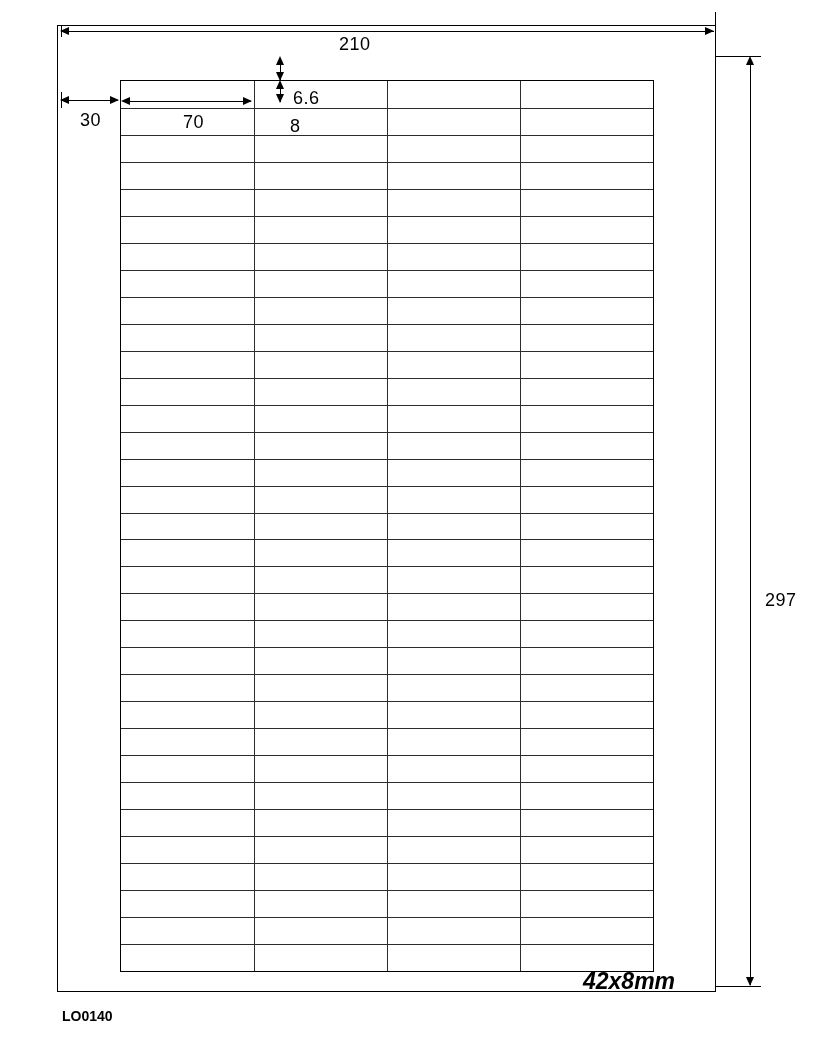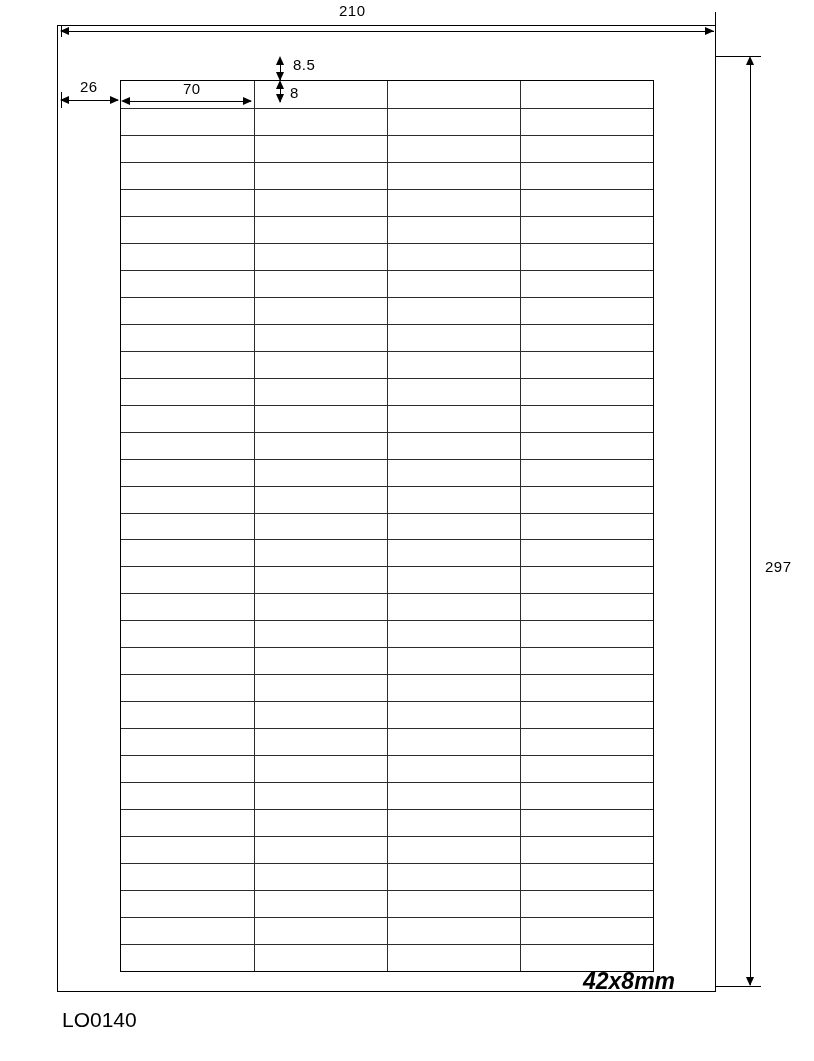--- a/index.html
+++ b/index.html
@@ -25,28 +25,29 @@
     height: 0;
     border-top: 1px solid #000;
   }
   .line-v {
     position: absolute;
     width: 0;
     border-left: 1px solid #000;
   }
   .dim-text {
     position: absolute;
-    font-size: 15px;
+    font-size: 18px;
     letter-spacing: 0.5px;
     white-space: nowrap;
+    margin-top: 32px;
   }
   .caption {
     position: absolute;
-    font-size: 21px;
-    font-weight: normal;
+    font-size: 14px;
+    font-weight: bold;
     white-space: nowrap;
   }
   .caption-italic {
     position: absolute;
     font-size: 23px;
     font-weight: bold;
     font-style: italic;
     white-space: nowrap;
   }
 
@@ -126,32 +127,32 @@
   <div class="line-v" style="left:61px; top:25px; height:12px;"></div>
   <div class="line-v" style="left:715px; top:12px; height:28px;"></div>
 
   <div class="dim-text" style="left:765px; top:558px;text-align:right;">297</div>
   <div class="line-v" style="left:750px; top:62px; height:923px;"></div>
   <div class="arrow arrow-up" style="left:746px; top:56px;"></div>
   <div class="arrow arrow-down" style="left:746px; top:977px;"></div>
   <div class="line-h" style="left:716px; top:56px; width:45px;"></div>
   <div class="line-h" style="left:716px; top:986px; width:45px;"></div>
 
-  <div class="dim-text" style="left:80px; top:78px;">26</div>
+  <div class="dim-text" style="left:80px; top:78px;">30</div>
   <div class="line-h" style="left:62px; top:100px; width:56px;"></div>
   <div class="arrow arrow-left" style="left:60px; top:96px;"></div>
   <div class="arrow arrow-right" style="left:110px; top:96px;"></div>
   <div class="line-v" style="left:61px; top:92px; height:16px;"></div>
 
   <div class="dim-text" style="left:183px; top:80px;">70</div>
   <div class="line-h" style="left:123px; top:101px; width:128px;"></div>
   <div class="arrow arrow-left" style="left:121px; top:97px;"></div>
   <div class="arrow arrow-right" style="left:243px; top:97px;"></div>
 
-  <div class="dim-text" style="left:293px; top:56px;">8.5</div>
+  <div class="dim-text" style="left:293px; top:56px;">6.6</div>
   <div class="line-v" style="left:280px; top:60px; height:20px;"></div>
   <div class="arrow arrow-up" style="left:276px; top:56px;"></div>
   <div class="arrow arrow-down" style="left:276px; top:72px;"></div>
 
   <div class="dim-text" style="left:290px; top:84px;">8</div>
   <div class="line-v" style="left:280px; top:82px; height:20px;"></div>
   <div class="arrow arrow-up" style="left:276px; top:80px;"></div>
   <div class="arrow arrow-down" style="left:276px; top:94px;"></div>
 
   <div id="sheet-outline"></div>

